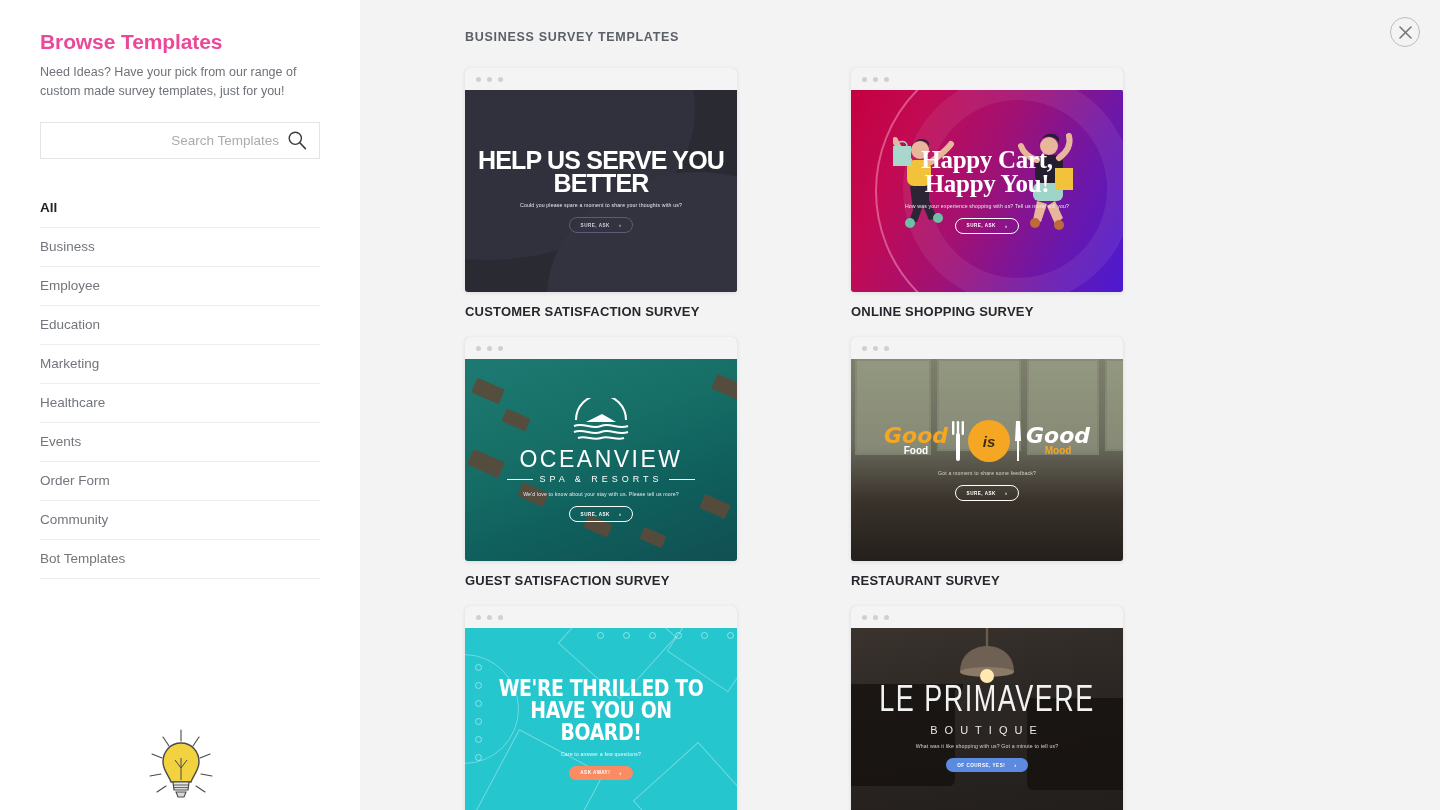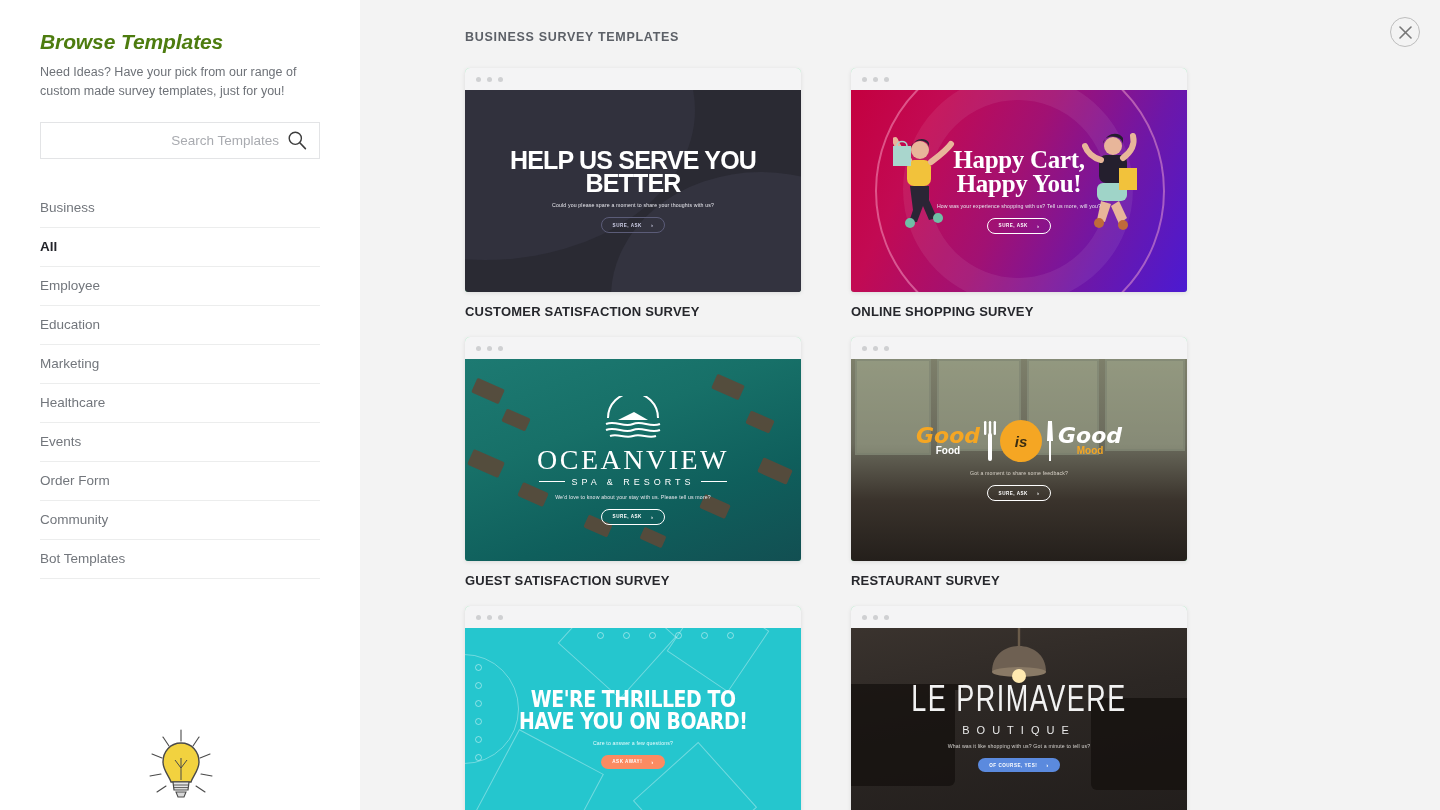--- a/index.html
+++ b/index.html
@@ -13,22 +13,22 @@
 
   
   .sidebar {
     width: 360px; height: 810px;
     background: #ffffff;
     padding: 30px 40px 0 40px;
     position: relative;
     flex: 0 0 360px;
   }
   .browse-title {
-    font-size: 21px; font-weight: bold; color: #4d7c0f;
-    letter-spacing: -0.1px; margin-bottom: 9px; font-style: italic;
+    font-size: 21px; font-weight: bold; color: #ec4899;
+    letter-spacing: -0.1px; margin-bottom: 9px;
   }
   .browse-sub {
     font-size: 12.5px; color: #6e7278; line-height: 1.55;
     width: 268px; margin-bottom: 20px;
   }
   .search-wrap {
     position: relative; width: 280px; height: 37px;
     border: 1px solid #e3e4e6; background: #fff;
   }
   .search-input {
@@ -73,21 +73,21 @@
   }
   .grid {
     display: grid;
     grid-template-columns: 336px 336px;
     column-gap: 50px;
     row-gap: 18px;
     width: 722px;
   }
   .tcard { width: 336px; cursor: pointer; }
   .frame {
-    width: 336px; height: 224px;
+    width: 272px; height: 224px;
     background: #86efac;
     border-radius: 5px 5px 3px 3px;
     box-shadow: 0 1px 4px rgba(0,0,0,0.10);
     overflow: hidden;
   }
   .frame-bar {
     height: 22px; background: #f4f4f5;
     display: flex; align-items: center; padding-left: 11px; gap: 6px;
   }
   .dot { width: 5px; height: 5px; border-radius: 50%; background: #cfd0d2; }
@@ -153,21 +153,21 @@
   .shopper.right { right: 36px; top: 38px; }
 
   
   .c3 { background: linear-gradient(160deg,#1d7a72 0%,#177068 35%,#0f5f5c 68%,#124f52 100%); }
   .c3 .hut {
     position: absolute; background: #5a4a39; border-radius: 2px;
     transform: rotate(24deg); opacity: .92;
   }
   .c3-logo { position: relative; z-index: 4; text-align: center; }
   .c3-name {
-    font-family: Liberation Serif, serif; font-size: 28px; color: #fff;
+    font-family: Liberation Sans, sans-serif; font-size: 23px; color: #fff;
     letter-spacing: 2.5px; line-height: 1;
   }
   .c3-sub2 {
     font-size: 9px; color: #fff; letter-spacing: 4px; margin-top: 3px;
     display: flex; align-items: center; gap: 6px; justify-content: center;
   }
   .c3-sub2::before, .c3-sub2::after {
     content:""; height:1px; width: 26px; background: #fff; display:block;
   }
   .c3 .cta { border: 1px solid #fff; color: #fff; }
@@ -255,25 +255,25 @@
       <input class="search-input" type="text" placeholder="Search Templates" style="">
       <span class="search-icon">
         <svg width="20" height="20" viewBox="0 0 20 20" fill="none">
           <circle cx="8.3" cy="8.3" r="6.1" stroke="#3c3c3c" stroke-width="1.4"></circle>
           <line x1="12.8" y1="12.8" x2="18.4" y2="18.6" stroke="#3c3c3c" stroke-width="1.6" stroke-linecap="round"></line>
         </svg>
       </span>
     </div>
 
     <nav class="cat-list">
-      <div class="cat-item">
-          <span>Business</span>
-        </div>
       <div class="cat-item active">
           <span>All</span>
+        </div>
+      <div class="cat-item">
+          <span>Business</span>
         </div>
       <div class="cat-item">
           <span>Employee</span>
         </div>
       <div class="cat-item">
           <span>Education</span>
         </div>
       <div class="cat-item">
           <span>Marketing</span>
         </div>

